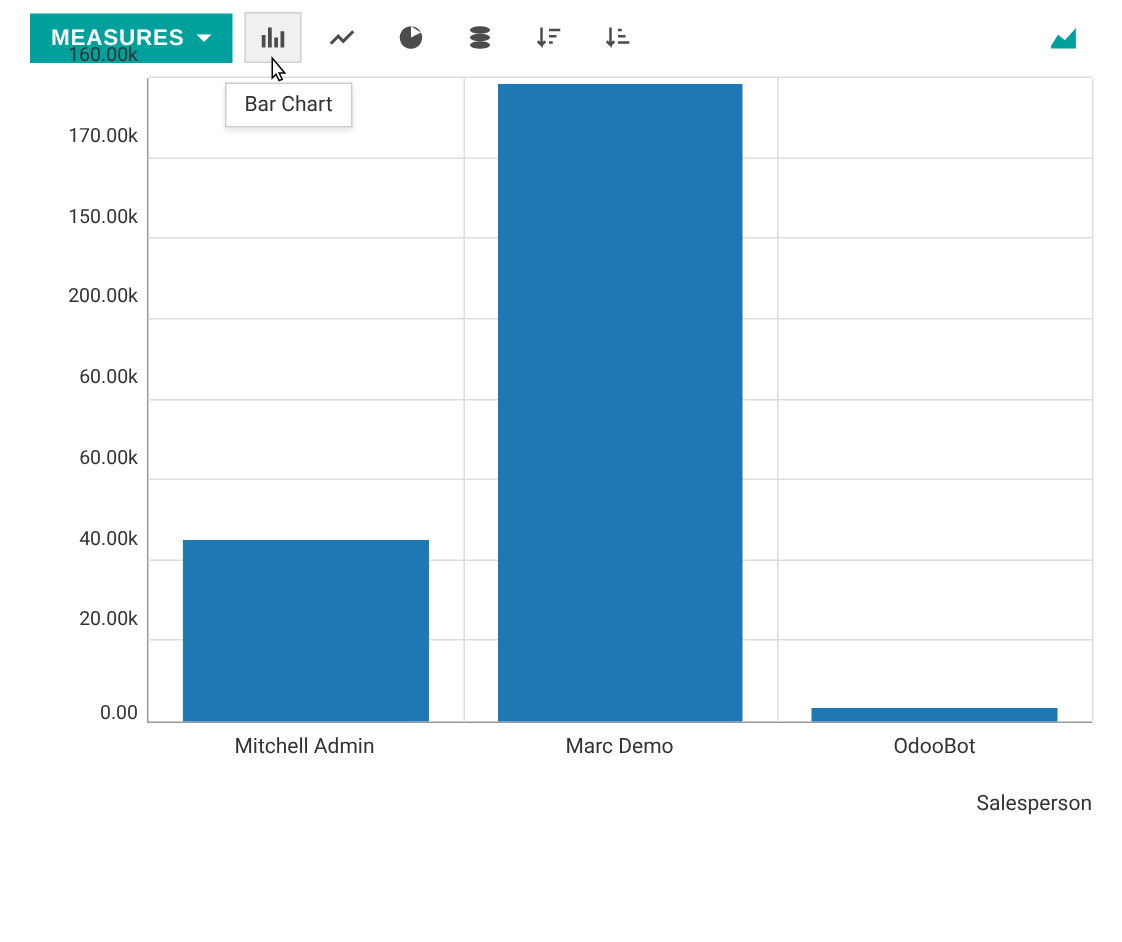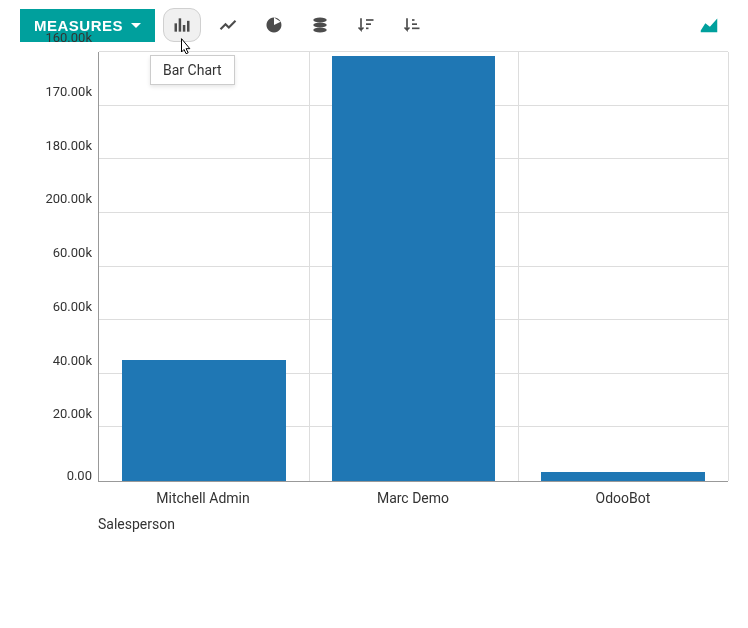--- a/index.html
+++ b/index.html
@@ -38,21 +38,20 @@
     }
     .toolbar-icon {
       width: 38px;
       height: 34px;
       display: flex;
       align-items: center;
       justify-content: center;
       cursor: pointer;
       color: #4c4c4c;
       position: relative;
-      border-radius: 11px;
     }
     .toolbar-icon.active {
       background: #f0f0f0;
       border: 1px solid #d0d0d0;
     }
     .toolbar-icon svg { width: 20px; height: 20px; fill: #4c4c4c; }
     .cursor-pointer {
       position: absolute;
       top: 28px;
       left: 10px;
@@ -154,23 +153,23 @@
       margin-left: 78px;
       margin-top: 8px;
     }
     .x-tick {
       flex: 1;
       text-align: center;
       font-size: 14px;
       color: #333;
     }
     .x-label {
-      text-align: left;
+      text-align: right;
       margin-left: 78px;
-      margin-top: 10px;
+      margin-top: 22px;
       font-size: 14px;
       color: #333;
     }
   </style>
 </head>
 <body>
 
 <div class="toolbar">
   <button class="measures-btn">
     <span>MEASURES</span>
@@ -242,21 +241,21 @@
 <div class="chart-area">
 
   <div class="plot-container">
     <div class="y-axis">
       <div class="y-tick" style="bottom:-1px;transform:none">0.00</div>
       <div class="y-tick" style="bottom:12.5%">20.00k</div>
       <div class="y-tick" style="bottom:25%">40.00k</div>
       <div class="y-tick" style="bottom:37.5%">60.00k</div>
       <div class="y-tick" style="bottom:50%">60.00k</div>
       <div class="y-tick" style="bottom:62.5%">200.00k</div>
-      <div class="y-tick" style="bottom:75%">180.00k</div>
+      <div class="y-tick" style="bottom:75%">150.00k</div>
       <div class="y-tick" style="bottom:87.5%">170.00k</div>
       <div class="y-tick" style="bottom:100%">160.00k</div>
     </div>
     <div class="plot">
       <div class="gridline" style="bottom:12.5%"></div>
       <div class="gridline" style="bottom:25%"></div>
       <div class="gridline" style="bottom:37.5%"></div>
       <div class="gridline" style="bottom:50%"></div>
       <div class="gridline" style="bottom:62.5%"></div>
       <div class="gridline" style="bottom:75%"></div>

